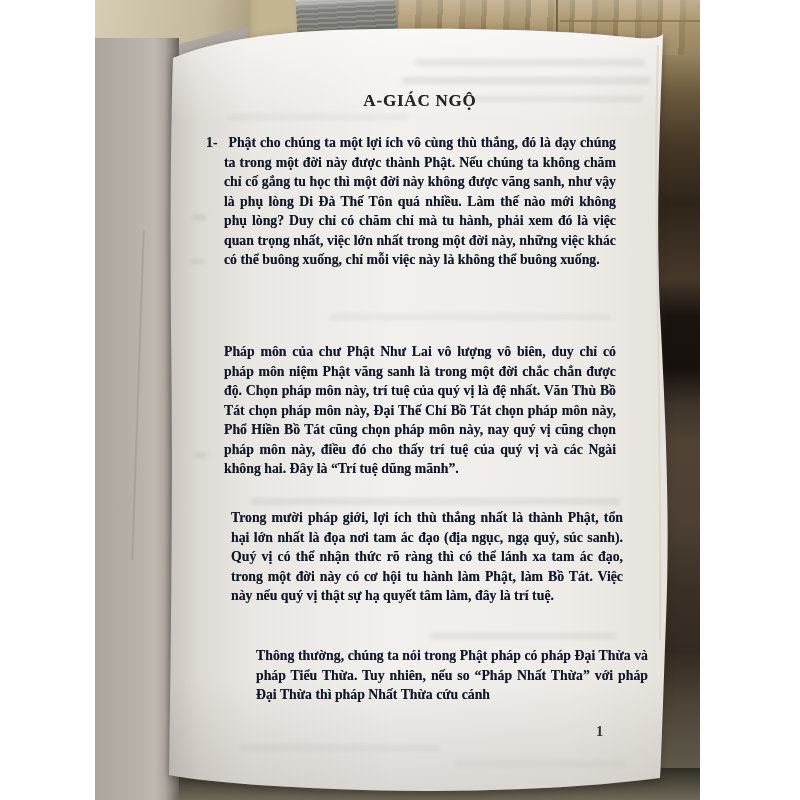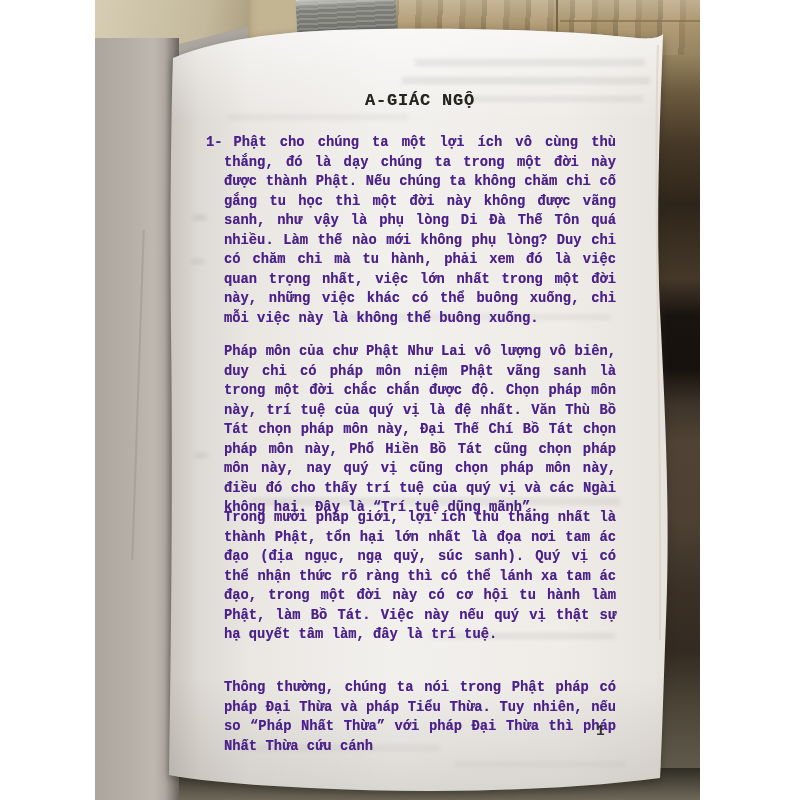--- a/index.html
+++ b/index.html
@@ -1,17 +1,17 @@
 <!DOCTYPE html>
 <html><head>
 <meta charset="utf-8">
 <style>
   html,body{margin:0;padding:0;background:#ffffff;}
   #scene{position:relative;width:800px;height:800px;overflow:hidden;
-         font-family:Liberation Mono, monospace;background:#ffffff;}
+         font-family:Liberation Serif, serif;background:#ffffff;}
   .abs{position:absolute;}
 
   
   .photo-base{left:95px;top:0;width:605px;height:800px;background:#b0aaa3;}
 
   
   .wood-right{left:378px;top:0;width:322px;height:118px;
     background:
       linear-gradient(180deg, rgba(255,250,240,.28) 0%, rgba(0,0,0,0) 22%, rgba(0,0,0,.16) 60%, rgba(70,50,28,.45) 100%),
       repeating-linear-gradient(92deg,#a8936c 0 16px,#93805c 16px 21px,#b29c76 21px 38px,#9b8762 38px 44px);}
@@ -61,26 +61,26 @@
     filter:drop-shadow(0 3px 4px rgba(40,36,28,.45));pointer-events:none;}
 
   
   .gl{background:#6f6e6c;filter:blur(2px);transform:scaleY(.9);}
 
   
   .heading{left:225px;top:91px;width:390px;text-align:center;
     font-size:17px;font-weight:700;letter-spacing:.8px;color:#26251f;
     text-shadow:0 0 .5px rgba(40,40,36,.6);}
   .para{position:absolute;left:224px;width:392px;margin:0;text-align:justify;
-    font-size:13.8px;line-height:19.5px;font-weight:600;color:#4c1d95;
+    font-size:13.8px;line-height:19.5px;font-weight:600;color:#0f172a;
     text-shadow:0 0 .4px rgba(45,44,40,.55);}
   .p1{top:133px;text-indent:-18px;}
   .p2{top:342px;}
-  .p3{top:508px;}
-  .p4{top:678px;}
+  .p3{top:508px;margin-left:7px;}
+  .p4{top:646px;margin-left:32px;}
   .pmark{padding-right:11px;}
   .pagenum{left:596px;top:723px;width:24px;font-size:14.5px;font-weight:600;color:#33322c;}
 
   
   .pad-left{left:0;top:0;width:95px;height:800px;background:#ffffff;z-index:9;}
   .pad-right{left:700px;top:0;width:100px;height:800px;background:#ffffff;z-index:9;}
 
   .z1{z-index:1}.z2{z-index:2}.z3{z-index:3}.z4{z-index:4}.z5{z-index:5}
 </style>
 </head>

